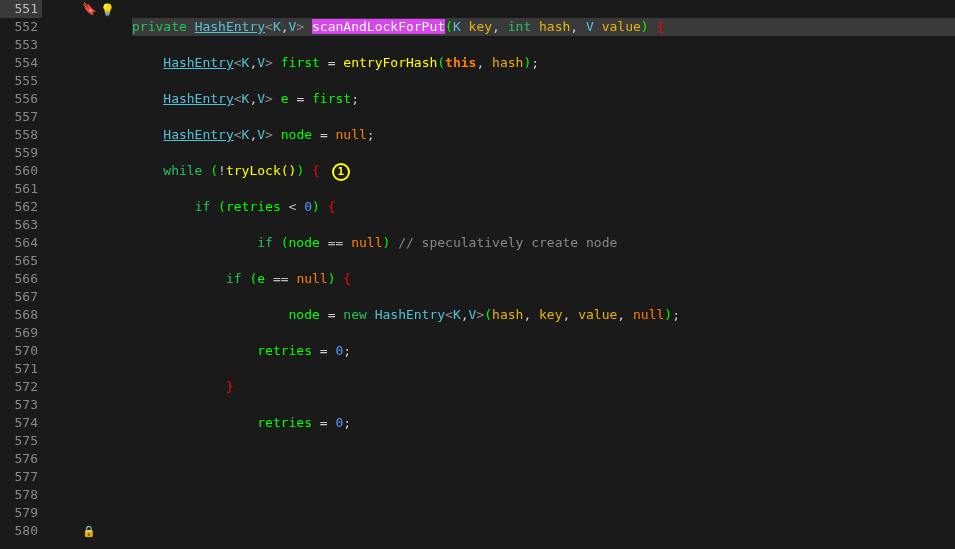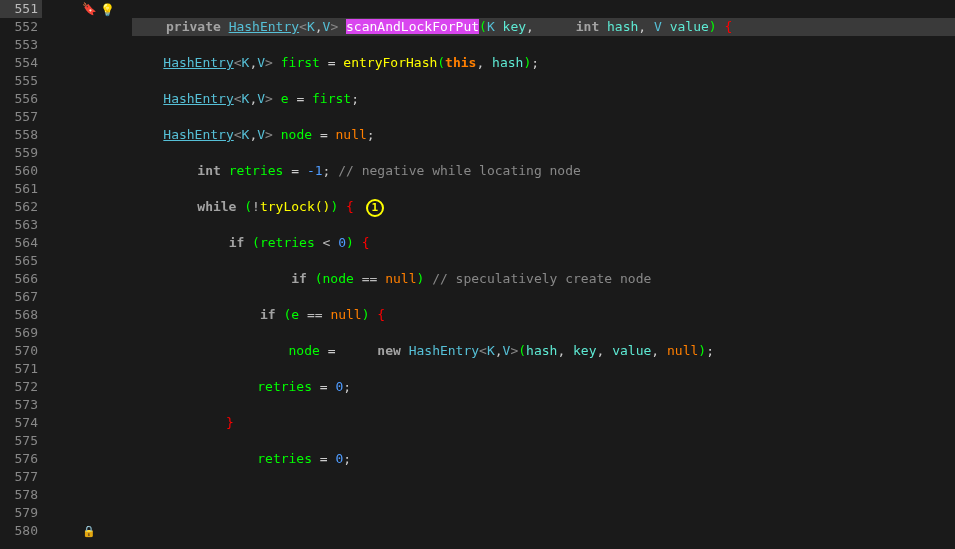--- a/index.html
+++ b/index.html
@@ -57,26 +57,26 @@
     font-size: 11px;
   }
   .code {
     flex: 1;
     white-space: pre;
     padding-left: 2px;
     position: relative;
   }
   .codeline { height: 18px; }
   .codeline.hl { background: #3a3a3a; }
-  .kw { color: #a3a3a3; font-weight: bold; padding-left: 34px; }      
+  .kw { color: #22c55e; font-weight: normal; }      
   .type { color: #56c0d7; text-decoration: underline; }
   .typeN { color: #56c0d7; }
   .gen  { color: #888; }
   .method { color: #ffff00; }
-  .param { color: #5eead4; }
+  .param { color: #eab308; }
   .var   { color: #00ff00; }
   .num   { color: #4f9cff; }
   .cmt   { color: #888; }
   .brace { color: #ff0000; }
   .paren { color: #00ff00; }
   .paren2 { color: #ffff00; }
   .op    { color: #bbb; }
   .eq    { color: #ccc; }
   .nullk { color: #ff7f00; font-weight: normal; }
   .thisk { color: #ff7f00; font-weight: bold; }
@@ -137,21 +137,20 @@
     <span class="mark">🔖</span>
     <span class="bulb">💡</span>
     <span class="lock">🔒</span>
   </div>
 
   <div class="code">
 <div class="codeline hl"><span class="kw">private</span> <span class="type">HashEntry</span><span class="gen">&lt;</span><span class="typeN">K</span>,<span class="typeN">V</span><span class="gen">&gt;</span> <span class="sel">scanAndLockForPut</span><span class="paren">(</span><span class="typeN">K</span> <span class="param">key</span>, <span class="kw">int</span> <span class="param">hash</span>, <span class="typeN">V</span> <span class="param">value</span><span class="paren">)</span> <span class="brace">{</span></div>
 <div class="codeline">    <span class="type">HashEntry</span><span class="gen">&lt;</span><span class="typeN">K</span>,<span class="typeN">V</span><span class="gen">&gt;</span> <span class="var">first</span> <span class="eq">=</span> <span class="method">entryForHash</span><span class="paren">(</span><span class="thisk">this</span>, <span class="param">hash</span><span class="paren">)</span>;</div>
 <div class="codeline">    <span class="type">HashEntry</span><span class="gen">&lt;</span><span class="typeN">K</span>,<span class="typeN">V</span><span class="gen">&gt;</span> <span class="var">e</span> <span class="eq">=</span> <span class="var">first</span>;</div>
 <div class="codeline">    <span class="type">HashEntry</span><span class="gen">&lt;</span><span class="typeN">K</span>,<span class="typeN">V</span><span class="gen">&gt;</span> <span class="var">node</span> <span class="eq">=</span> <span class="nullk">null</span>;</div>
-<div class="codeline">    <span class="kw">int</span> <span class="var">retries</span> <span class="eq">=</span> <span class="num">-1</span>; <span class="cmt">// negative while locating node</span></div>
 <div class="codeline">    <span class="kw">while</span> <span class="paren">(</span><span class="op">!</span><span class="method">tryLock</span><span class="paren2">()</span><span class="paren">)</span> <span class="brace">{</span> <span class="annot">1</span></div>
 <div class="codeline">        <span class="kw">if</span> <span class="paren">(</span><span class="var">retries</span> <span class="op">&lt;</span> <span class="num">0</span><span class="paren">)</span> <span class="brace">{</span></div>
 <div class="codeline">                <span class="kw">if</span> <span class="paren">(</span><span class="var">node</span> <span class="op">==</span> <span class="nullk">null</span><span class="paren">)</span> <span class="cmt">// speculatively create node</span></div>
 <div class="codeline">            <span class="kw">if</span> <span class="paren">(</span><span class="var">e</span> <span class="op">==</span> <span class="nullk">null</span><span class="paren">)</span> <span class="brace">{</span></div>
 <div class="codeline">                    <span class="var">node</span> <span class="eq">=</span> <span class="kw">new</span> <span class="typeN">HashEntry</span><span class="gen">&lt;</span><span class="typeN">K</span>,<span class="typeN">V</span><span class="gen">&gt;</span><span class="paren">(</span><span class="param">hash</span>, <span class="param">key</span>, <span class="param">value</span>, <span class="nullk">null</span><span class="paren">)</span>;</div>
 <div class="codeline">                <span class="var">retries</span> <span class="eq">=</span> <span class="num">0</span>;</div>
 <div class="codeline">            <span class="brace">}</span></div>
 <div class="codeline">                <span class="var">retries</span> <span class="eq">=</span> <span class="num">0</span>;</div>
 
 

